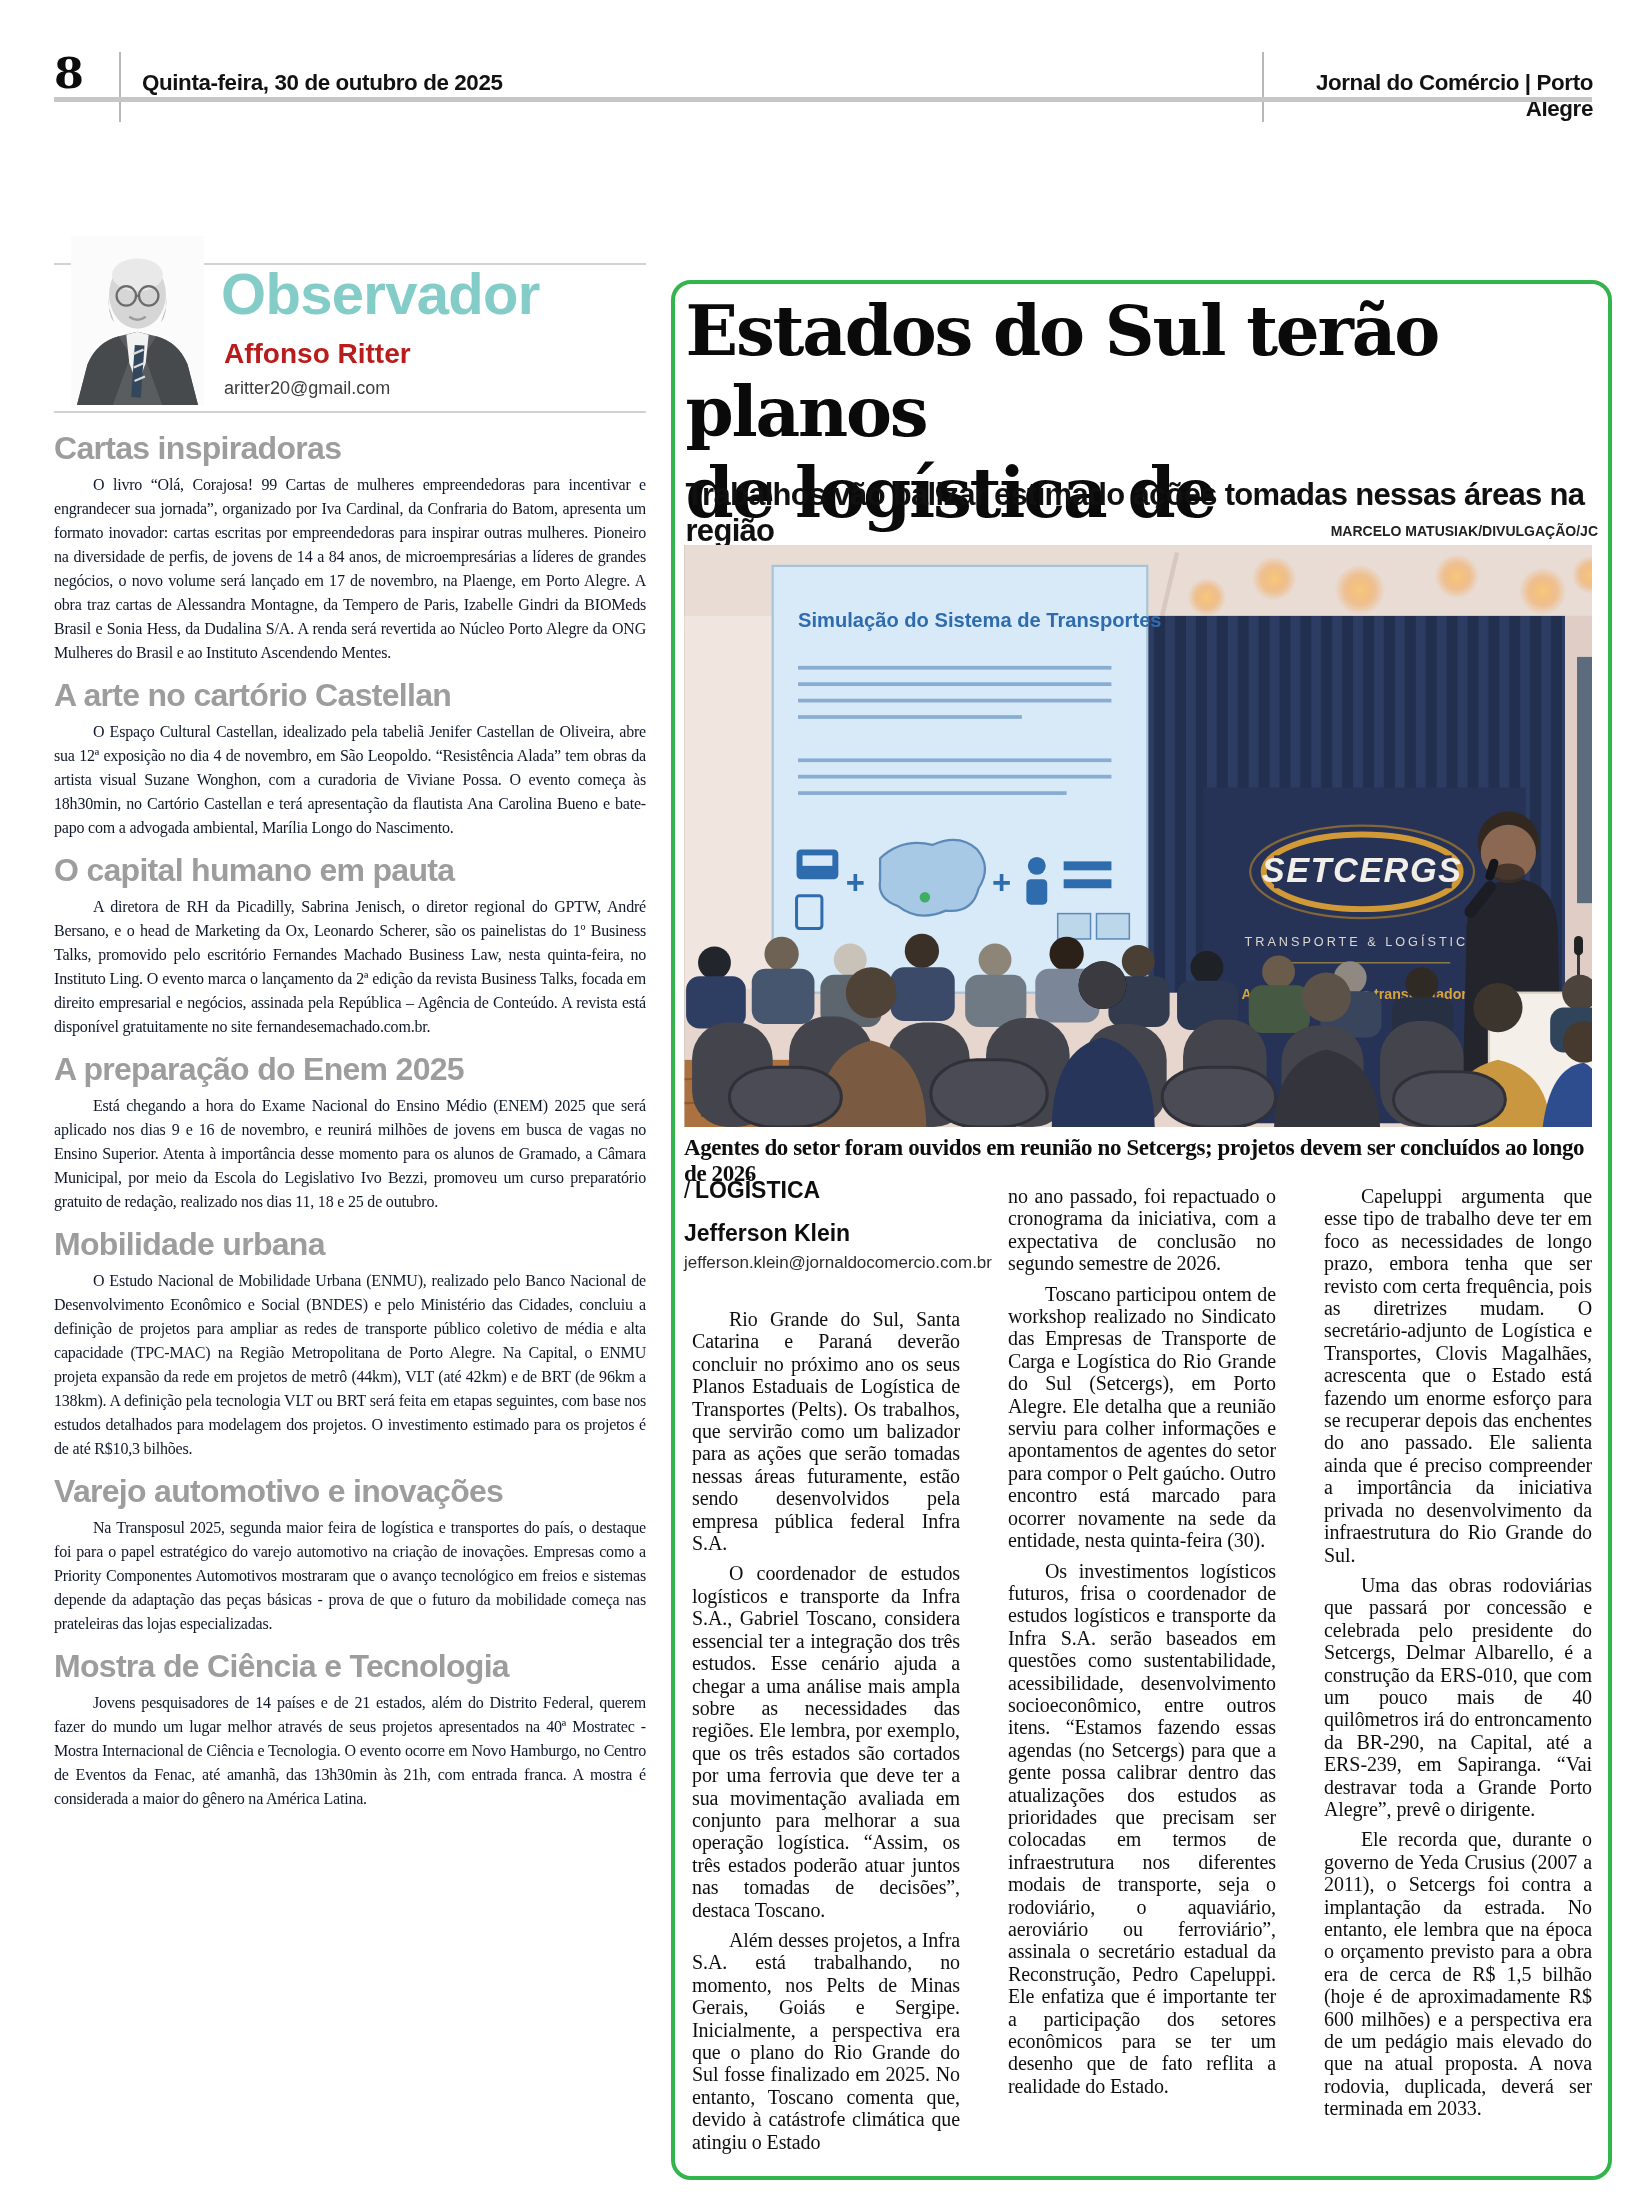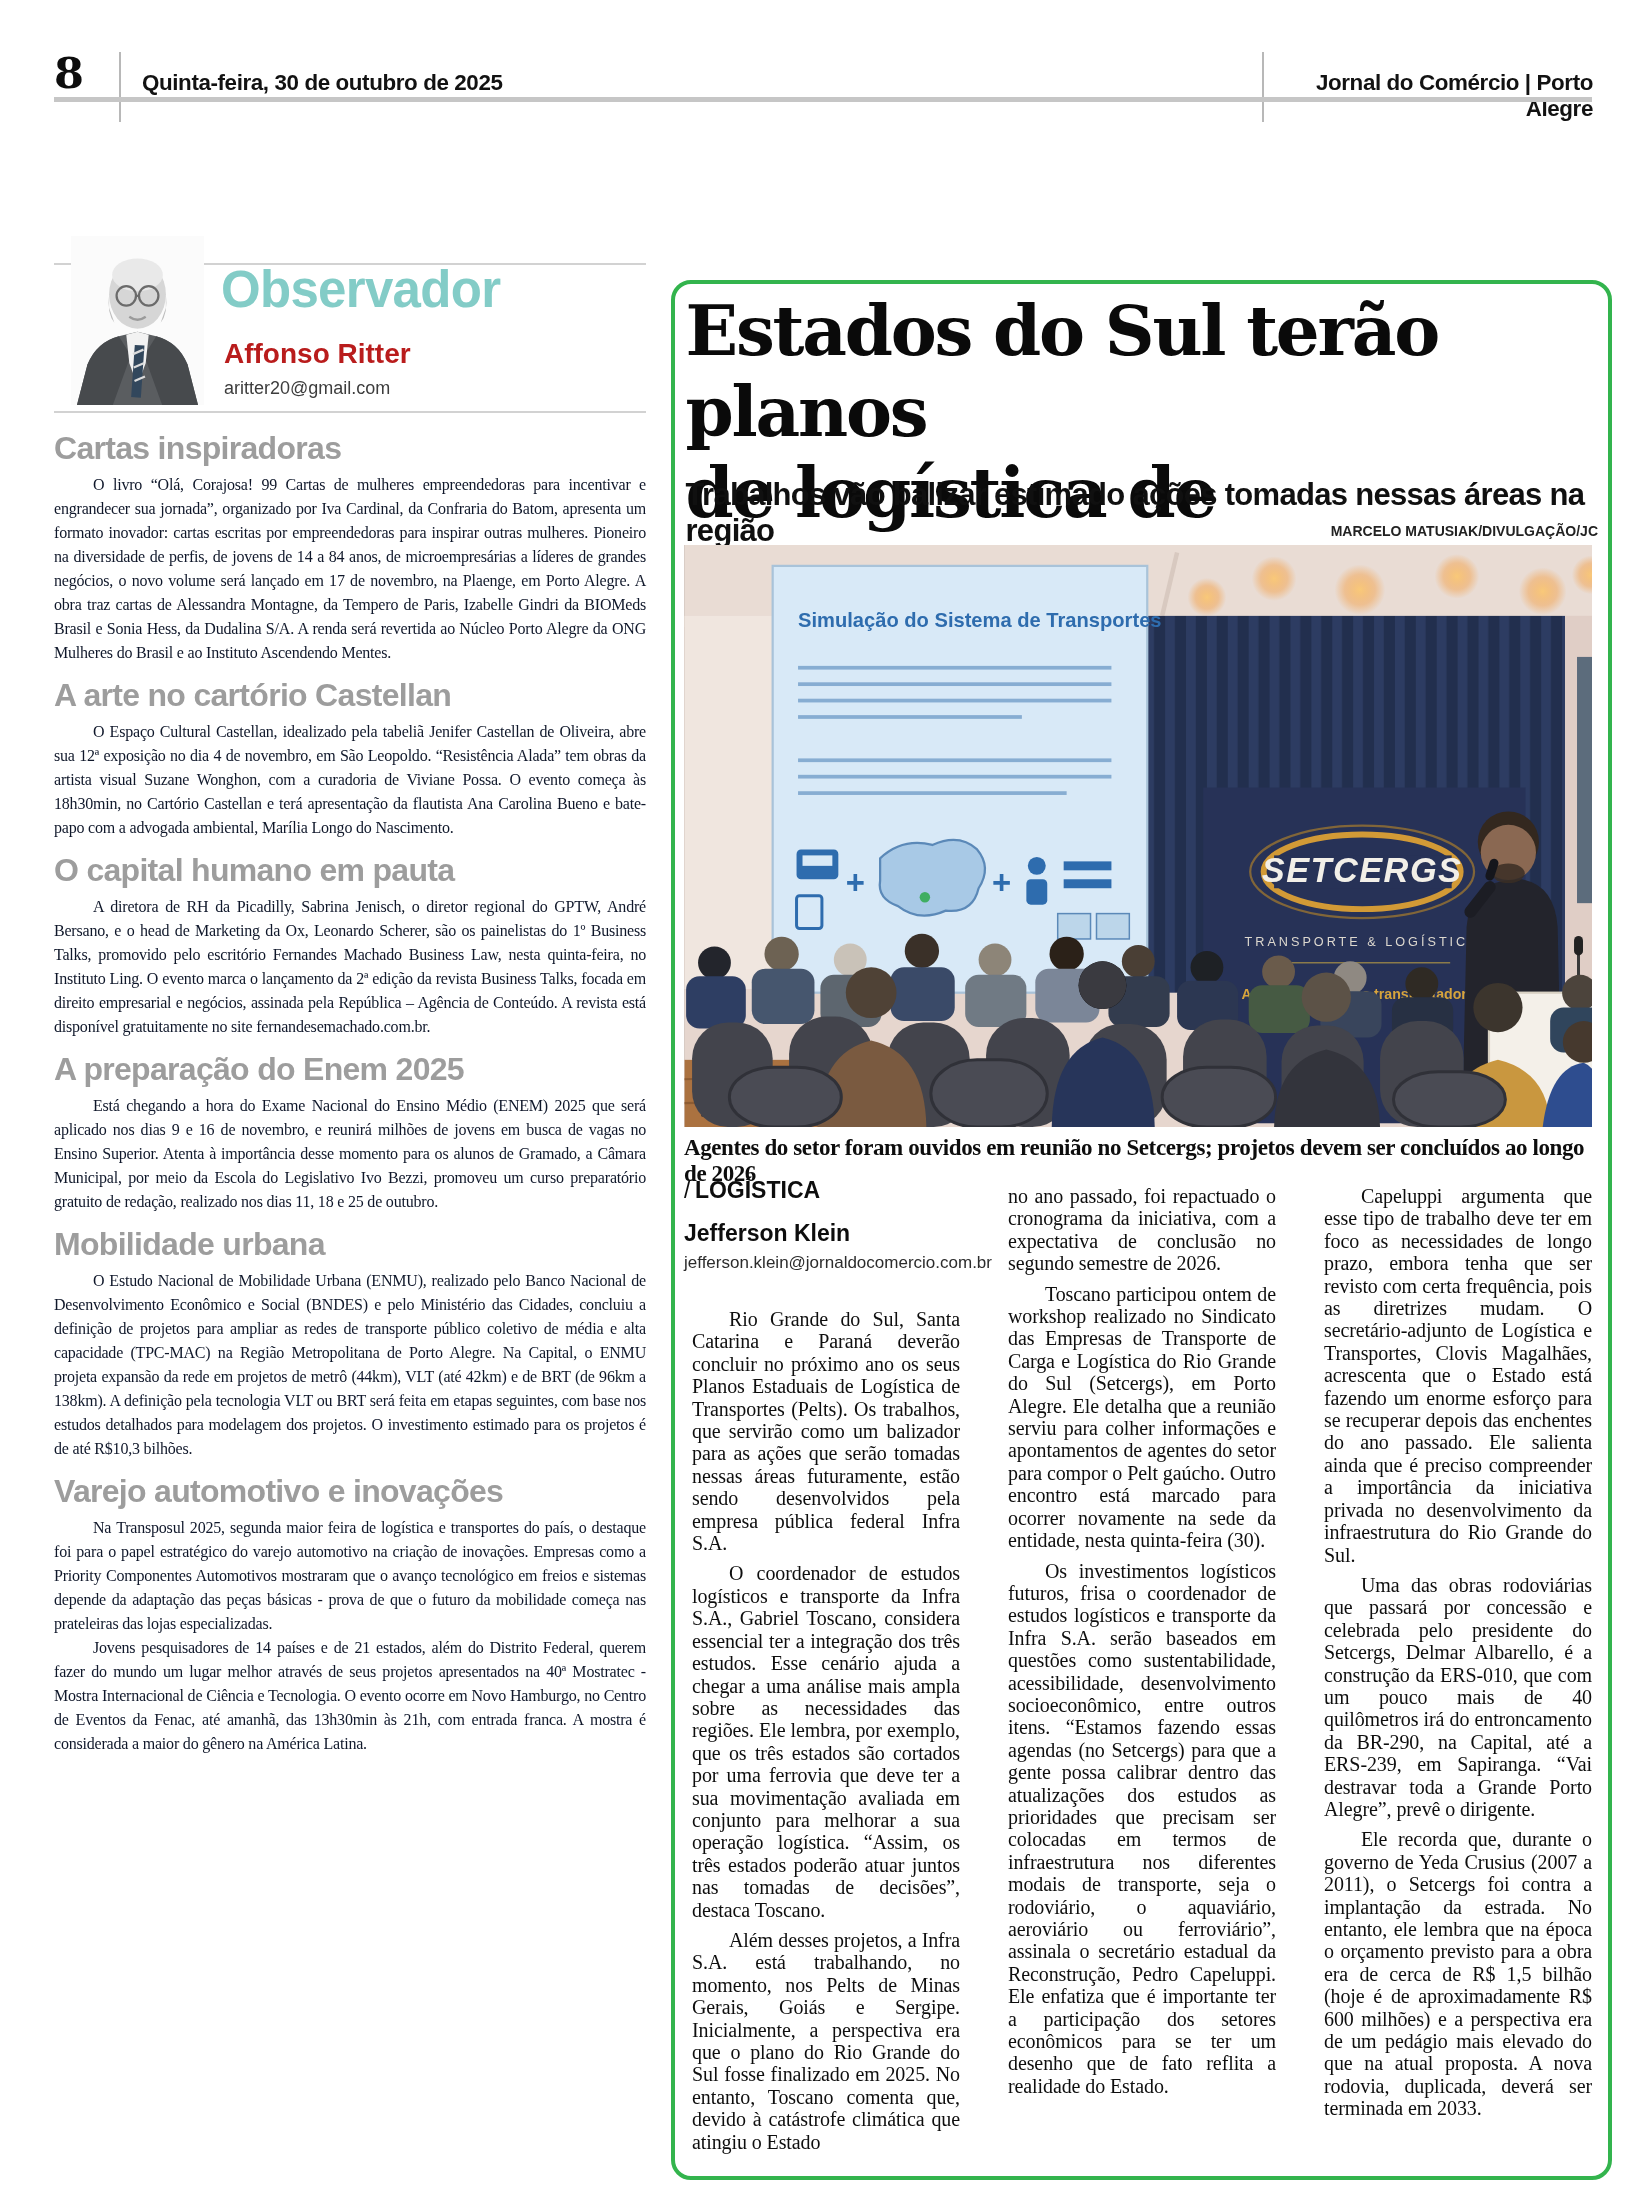--- a/index.html
+++ b/index.html
@@ -10,21 +10,21 @@
   
   .pageno{left:54px;top:48px;font:bold 43px "DejaVu Serif",serif;color:#0d0d0d;}
   .hdr-div{width:1.5px;height:70px;background:#b8b8b8;top:52px;}
   .hdr-date{left:142px;top:70px;font-weight:bold;font-size:22.4px;color:#121212;letter-spacing:-0.4px;}
   .hdr-mast{left:1279px;top:70px;width:314px;text-align:right;font-weight:bold;font-size:22.4px;color:#121212;letter-spacing:-0.4px;}
   .thick-rule{left:54px;top:97px;width:1538px;height:4.5px;background:#c6c6c6;}
   .section-label{left:52px;top:103px;font-weight:bold;font-size:66px;letter-spacing:-2.2px;color:#11a09a;}
 
   
   .lrule{left:54px;width:592px;height:1.5px;background:#d2d2d2;}
-  .obs-title{left:221px;top:260px;font-weight:bold;font-size:51px;letter-spacing:-0.7px;color:#83ccc7;}
+  .obs-title{left:221px;top:260px;font-weight:bold;font-size:58px;letter-spacing:-0.7px;color:#83ccc7;}
   .obs-author{left:224px;top:338px;font-weight:bold;font-size:28px;color:#b91c1c;}
   .obs-email{left:224px;top:378px;font-size:18px;color:#3d3d3d;}
   .lsections{left:54px;top:430px;width:592px;}
   .lsec h2{margin:12px 0 6px 0;font-weight:bold;font-size:32px;letter-spacing:-0.7px;color:#9d9d9d;
            font-family:"Liberation Sans",sans-serif;}
   .lsec:first-child h2{margin-top:0;}
   .lsec p{margin:0;font-family:"Liberation Serif",serif;font-size:16px;line-height:24px;
           color:#0f172a;text-align:justify;text-indent:39px;letter-spacing:-0.2px;}
 
   
@@ -106,20 +106,21 @@
     </div>
     <div class="lsec">
       <h2>Mobilidade urbana</h2>
       <p>O Estudo Nacional de Mobilidade Urbana (ENMU), realizado pelo Banco Nacional de Desenvolvimento Econômico e Social (BNDES) e pelo Ministério das Cidades, concluiu a definição de projetos para ampliar as redes de transporte público coletivo de média e alta capacidade (TPC-MAC) na Região Metropolitana de Porto Alegre. Na Capital, o ENMU projeta expansão da rede em projetos de metrô (44km), VLT (até 42km) e de BRT (de 96km a 138km). A definição pela tecnologia VLT ou BRT será feita em etapas seguintes, com base nos estudos detalhados para modelagem dos projetos. O investimento estimado para os projetos é de até R$10,3 bilhões.</p>
     </div>
     <div class="lsec">
       <h2>Varejo automotivo e inovações</h2>
       <p>Na Transposul 2025, segunda maior feira de logística e transportes do país, o destaque foi para o papel estratégico do varejo automotivo na criação de inovações. Empresas como a Priority Componentes Automotivos mostraram que o avanço tecnológico em freios e sistemas depende da adaptação das peças básicas - prova de que o futuro da mobilidade começa nas prateleiras das lojas especializadas.</p>
     </div>
     <div class="lsec">
+      <h2>Mostra de Ciência e Tecnologia</h2>
       <p>Jovens pesquisadores de 14 países e de 21 estados, além do Distrito Federal, querem fazer do mundo um lugar melhor através de seus projetos apresentados na 40ª Mostratec - Mostra Internacional de Ciência e Tecnologia. O evento ocorre em Novo Hamburgo, no Centro de Eventos da Fenac, até amanhã, das 13h30min às 21h, com entrada franca. A mostra é considerada a maior do gênero na América Latina.</p>
     </div>
   </div>
 
   <div class="abs frame">
     <div class="abs headline">
       <div>Estados do Sul terão planos</div>
       <div>de logística de transportes</div>
     </div>
     <div class="abs deck">Trabalhos vão balizar estimado ações tomadas nessas áreas na região</div>

